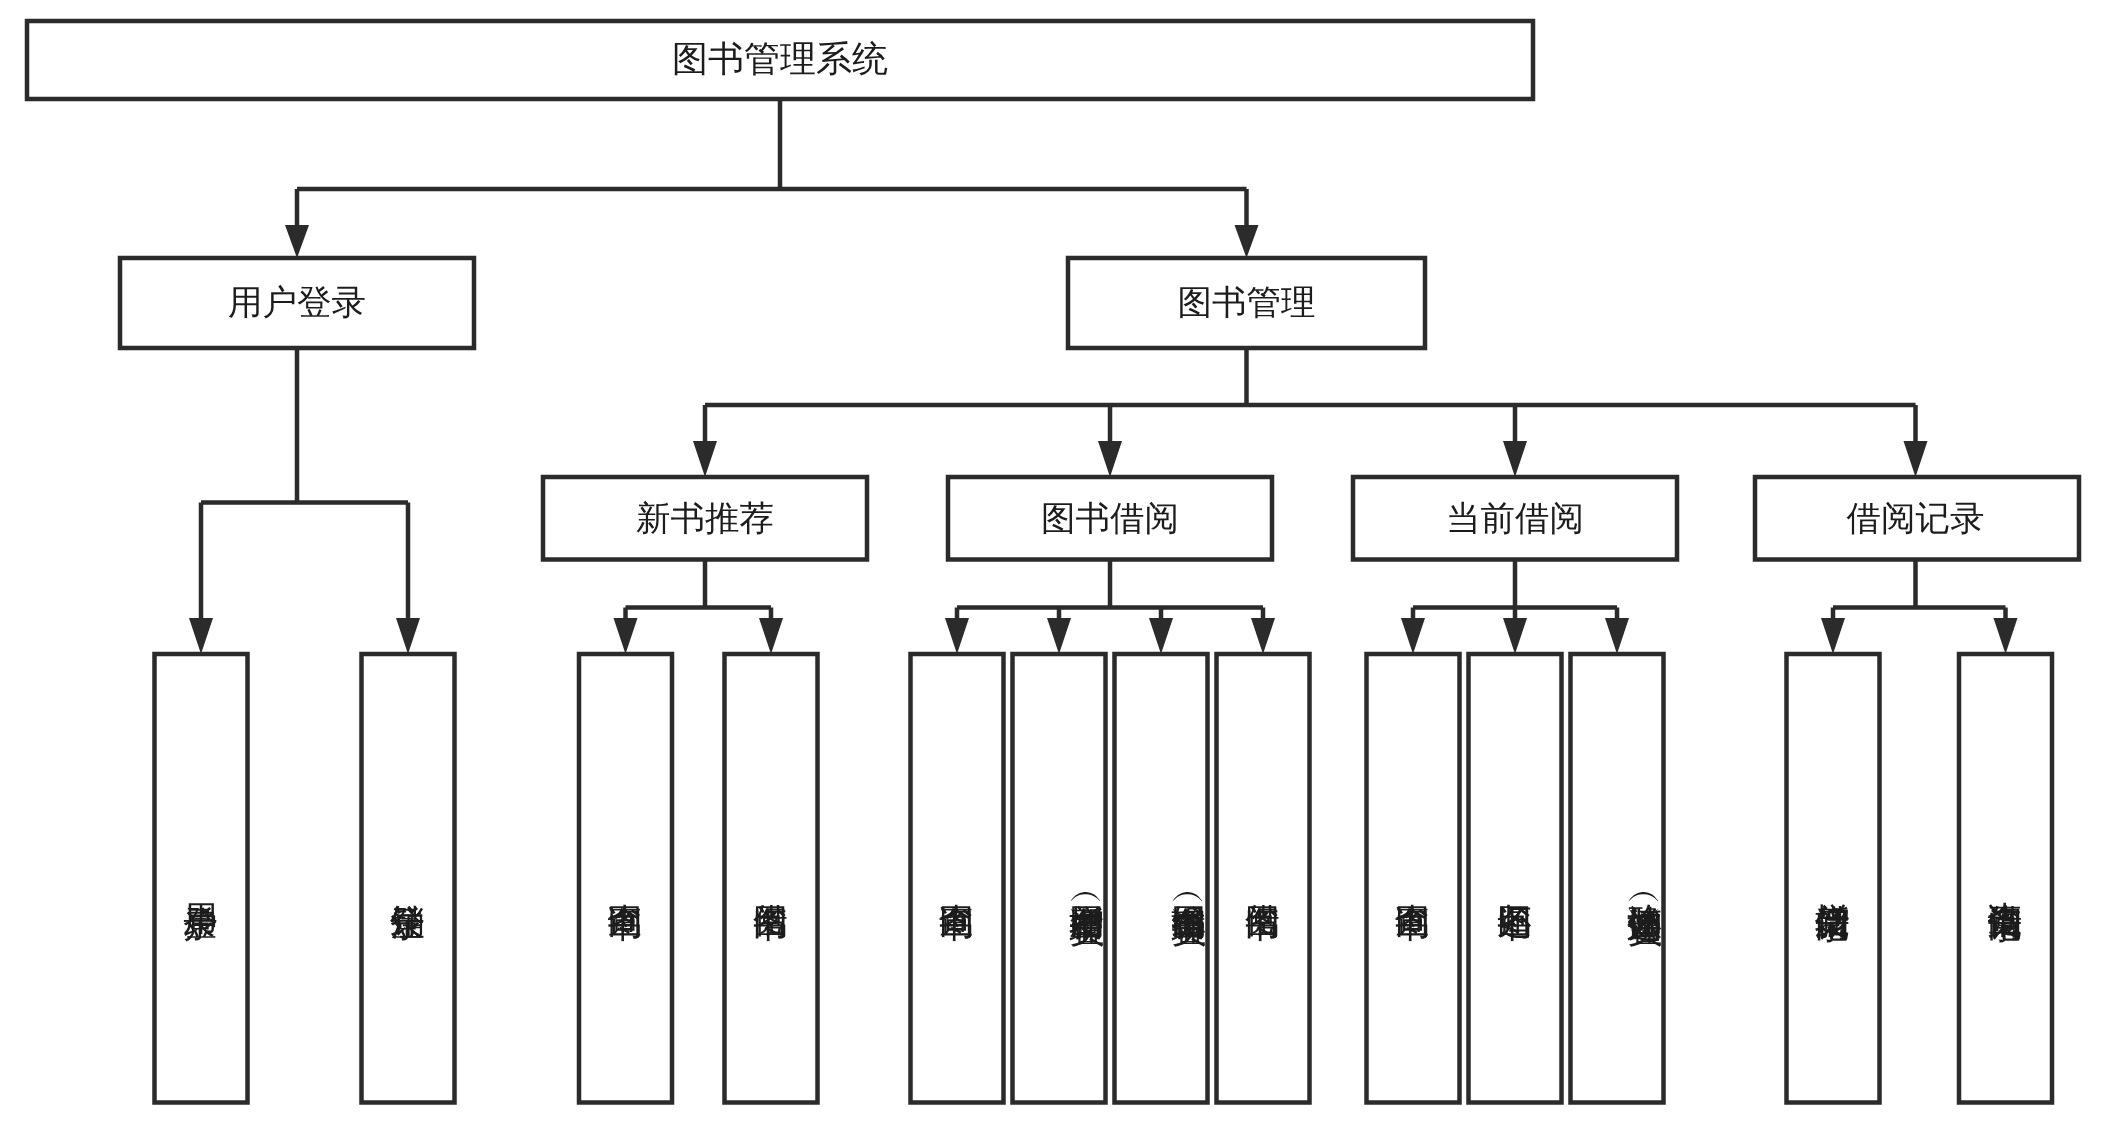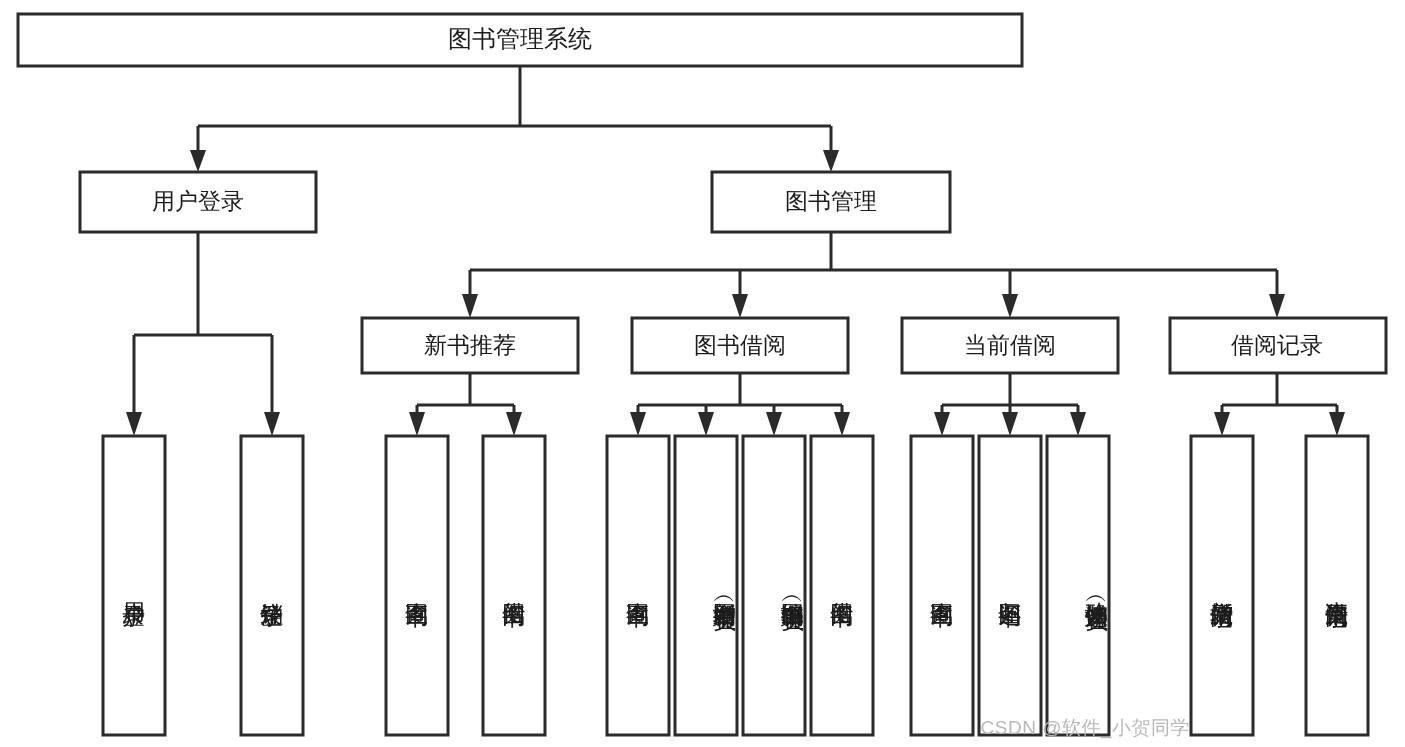--- a/index.html
+++ b/index.html
@@ -222,14 +222,13 @@
   <div class="leaf-label-wrap" style="left:743px; top:436px; width:62px; height:299px; align-items:flex-start; padding-top:6px; box-sizing:border-box;">编辑图书（管理员）</div>
   <div class="leaf-label-wrap" style="left:811px; top:436px; width:62px; height:299px;">借阅图书</div>
 
   <div class="leaf-label-wrap" style="left:911px; top:436px; width:62px; height:299px;">查询图书</div>
   <div class="leaf-label-wrap" style="left:979px; top:436px; width:62px; height:299px;">归还图书</div>
   <div class="leaf-label-wrap" style="left:1047px; top:436px; width:62px; height:299px; align-items:flex-start; padding-top:6px; box-sizing:border-box;">确认归还（管理员）</div>
 
   <div class="leaf-label-wrap" style="left:1191px; top:436px; width:62px; height:299px;">新增借阅记录</div>
   <div class="leaf-label-wrap" style="left:1306px; top:436px; width:62px; height:299px;">查询借阅记录</div>
 
-  <div class="watermark">CSDN @软件_小贺同学</div>
 </div>
 
 </body></html>

